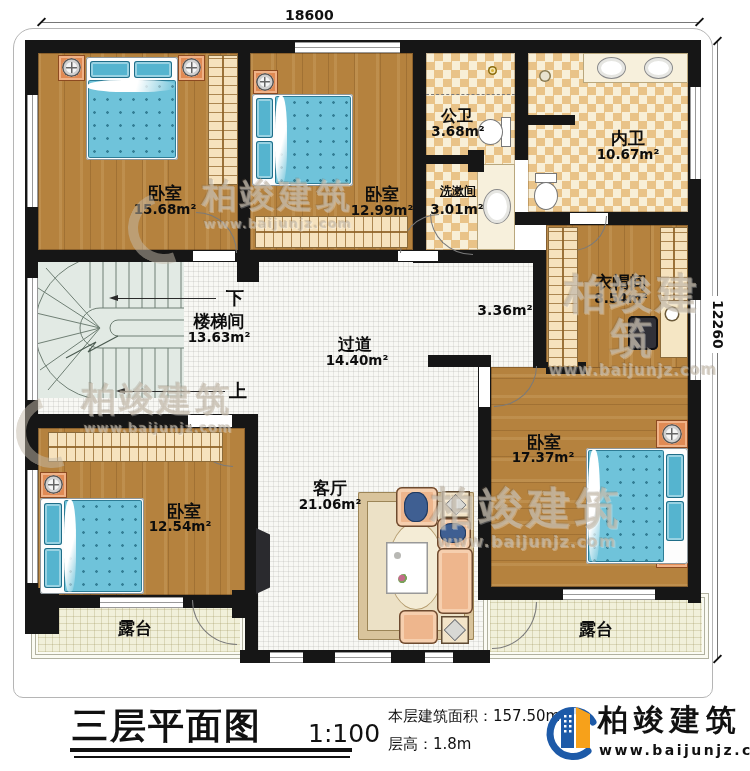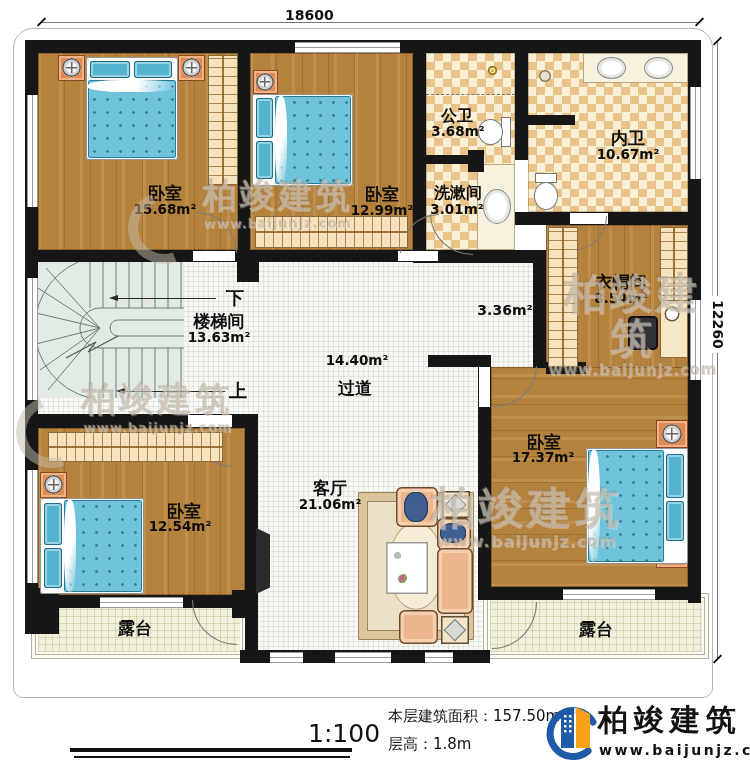--- a/index.html
+++ b/index.html
@@ -303,29 +303,29 @@
   <div class="updown" style="left:226px;top:289px;">下</div>
   <div class="arrowline" style="left:125px;top:391px;width:100px;"></div>
   <div class="updown" style="left:229px;top:382px;">上</div>
 
   <div class="rname" style="left:165px;top:185px;">卧室</div>
   <div class="rarea" style="left:165px;top:203px;">15.68m²</div>
   <div class="rname" style="left:382px;top:186px;">卧室</div>
   <div class="rarea" style="left:382px;top:204px;">12.99m²</div>
   <div class="rname" style="left:457px;top:108px;font-size:16px;">公卫</div>
   <div class="rarea" style="left:458px;top:125px;">3.68m²</div>
-  <div class="rname" style="left:458px;top:185px;font-size:16px;">洗漱间</div>
+  <div class="rname" style="left:458px;top:185px;font-size:12px;text-decoration:underline;">洗漱间</div>
   <div class="rarea" style="left:457px;top:203px;">3.01m²</div>
   <div class="rname" style="left:628px;top:130px;">内卫</div>
   <div class="rarea" style="left:628px;top:148px;">10.67m²</div>
   <div class="rname" style="left:621px;top:274px;">衣帽间</div>
   <div class="rarea" style="left:621px;top:292px;">8.54m²</div>
   <div class="rname" style="left:219px;top:313px;">楼梯间</div>
   <div class="rarea" style="left:219px;top:331px;">13.63m²</div>
-  <div class="rname" style="left:355px;top:336px;margin-top:44px;">过道</div>
+  <div class="rname" style="left:355px;top:336px;">过道</div>
   <div class="rarea" style="left:357px;top:354px;">14.40m²</div>
   <div class="rarea" style="left:505px;top:303px;font-size:14px;">3.36m²</div>
   <div class="rname" style="left:330px;top:480px;">客厅</div>
   <div class="rarea" style="left:330px;top:498px;">21.06m²</div>
   <div class="rname" style="left:184px;top:503px;">卧室</div>
   <div class="rarea" style="left:180px;top:520px;">12.54m²</div>
   <div class="rname" style="left:544px;top:434px;">卧室</div>
   <div class="rarea" style="left:543px;top:451px;">17.37m²</div>
   <div class="rname" style="left:135px;top:620px;">露台</div>
   <div class="rname" style="left:596px;top:621px;">露台</div>
@@ -342,20 +342,21 @@
   </div>
   <div class="wm" style="left:633px;top:272px;">
     <span class="wm-name" style="font-size:42px;">柏竣建筑</span>
     <span class="wm-url" style="font-size:15px;">www.baijunjz.com</span>
   </div>
   <div class="wm" style="left:527px;top:485px;">
     <span class="wm-name" style="font-size:44px;">柏竣建筑</span>
     <span class="wm-url" style="font-size:16px;">www.baijunjz.com</span>
   </div>
 
+  <div class="tb-title" style="left:72px;top:708px;">三层平面图</div>
   <div class="tb-rule1" style="left:70px;top:748px;width:282px;height:4px;"></div>
   <div class="tb-rule1" style="left:74px;top:756px;width:276px;height:1.5px;"></div>
   <div class="tb-scale" style="left:308px;top:721px;">1:100</div>
   <div class="tb-meta" style="left:388px;top:708px;">本层建筑面积：157.50m²</div>
   <div class="tb-meta" style="left:388px;top:736px;">层高：1.8m</div>
 
   <svg class="abs" style="left:538px;top:700px;" width="62" height="62" viewBox="0 0 62 62">
     <path d="M50 51 A23 23 0 1 1 55 22" fill="none" stroke="#1d5aa8" stroke-width="7" stroke-linecap="round"></path>
     <rect x="23" y="11" width="13" height="37" fill="#1d5aa8"></rect>
     <g fill="#ffffff">

